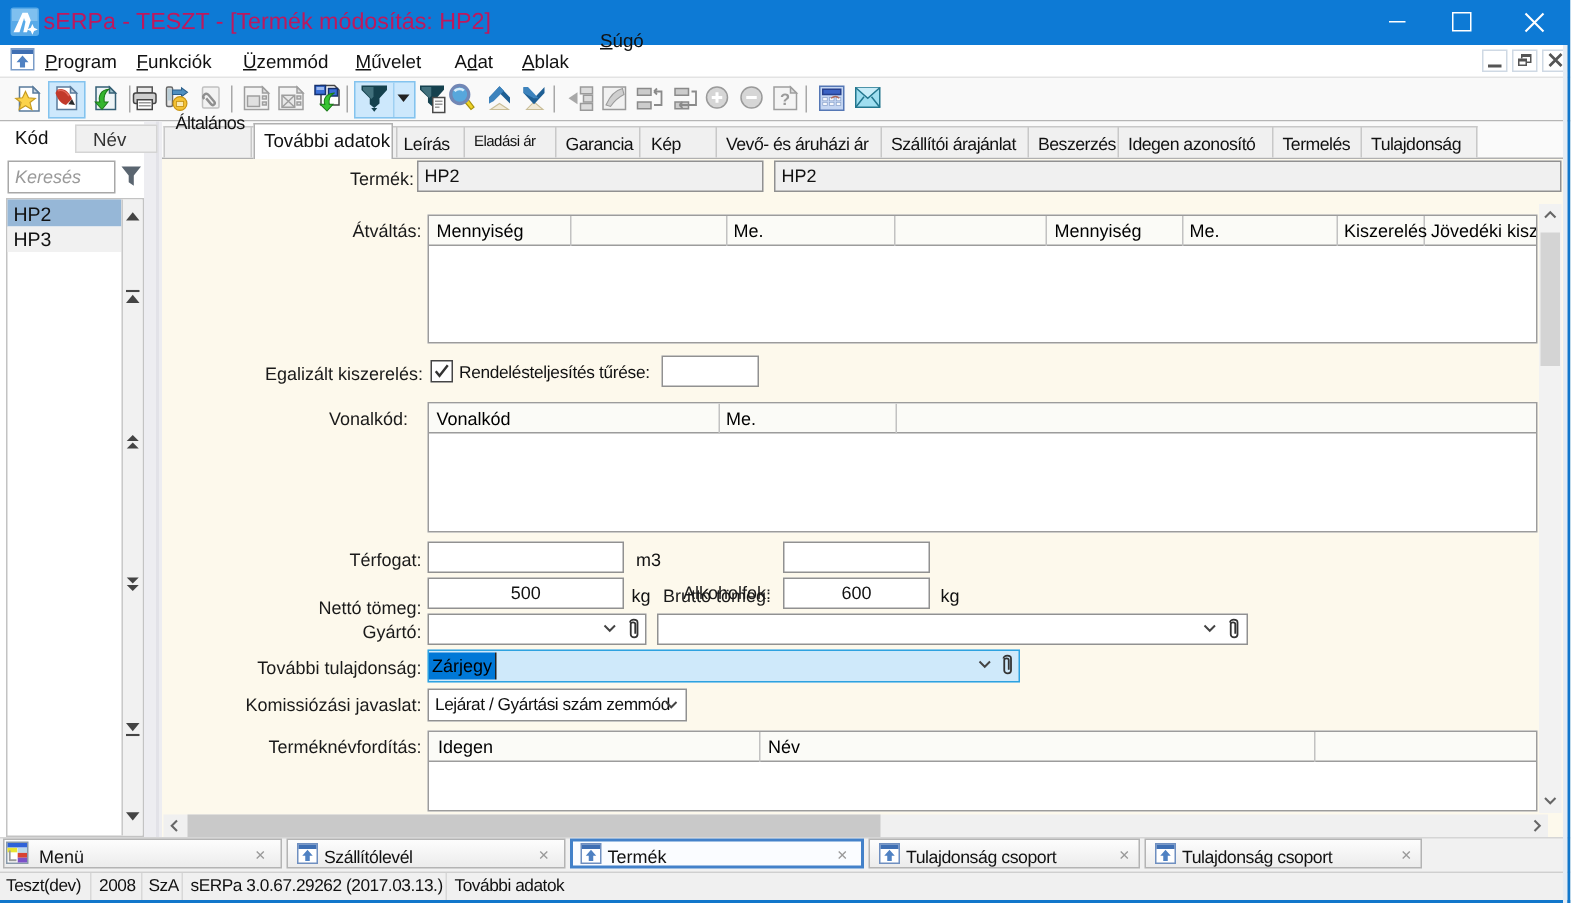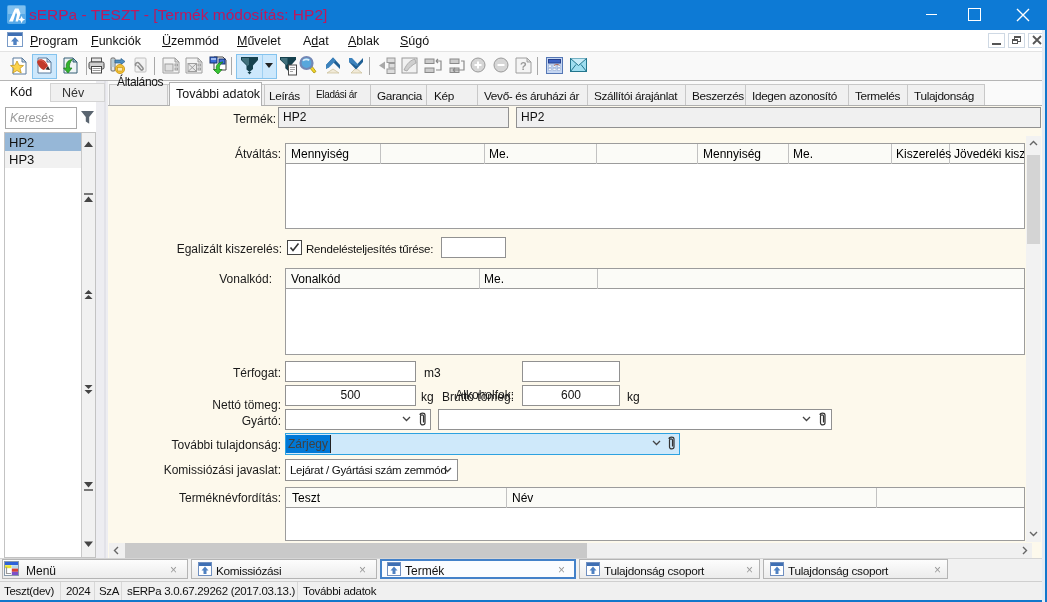--- a/index.html
+++ b/index.html
@@ -40,21 +40,21 @@
  <rect x="0.5" y="0.5" width="15" height="14" fill="#fff" stroke="#7a9cc8"></rect>
  <rect x="1" y="1" width="14" height="3" fill="#3f6fb3"></rect>
  <path d="M8 5 L12 9.5 L9.7 9.5 L9.7 13 L6.3 13 L6.3 9.5 L4 9.5 Z" fill="#4f81c2"></path>
 </svg>
 <div class="t" style="left:30px;top:34px;font-size:12.5px"><u>P</u>rogram</div>
 <div class="t" style="left:91px;top:34px;font-size:12.5px"><u>F</u>unkciók</div>
 <div class="t" style="left:162px;top:34px;font-size:12.5px"><u>Ü</u>zemmód</div>
 <div class="t" style="left:237px;top:34px;font-size:12.5px"><u>M</u>űvelet</div>
 <div class="t" style="left:303px;top:34px;font-size:12.5px">A<u>d</u>at</div>
 <div class="t" style="left:348px;top:34px;font-size:12.5px"><u>A</u>blak</div>
-<div class="t" style="left:400px;top:34px;font-size:12.5px"><u>S</u>úgó</div>
+<div class="t" style="left:400px;top:20px;font-size:12.5px"><u>S</u>úgó</div>
 <div class="abs" style="left:988px;top:33px;width:17px;height:15px;border:1px solid #cfd9e4"></div>
 <div class="abs" style="left:992px;top:43px;width:9px;height:2px;background:#555"></div>
 <div class="abs" style="left:1008px;top:33px;width:17px;height:15px;border:1px solid #cfd9e4"></div>
 <div class="abs" style="left:1014px;top:36px;width:7px;height:6px;border:1px solid #555;border-width:2px 1px 1px 1px"></div>
 <div class="abs" style="left:1012px;top:39px;width:6px;height:5px;border:1px solid #555;border-width:2px 1px 1px 1px;background:#fff"></div>
 <div class="abs" style="left:1028px;top:33px;width:17px;height:15px;border:1px solid #cfd9e4"></div>
 <svg class="abs" style="left:1032px;top:35px" width="10" height="10" viewBox="0 0 10 10">
  <path d="M1 1 L9 9 M9 1 L1 9" stroke="#555" stroke-width="1.8"></path>
 </svg>
 <div class="abs" style="left:0;top:51px;width:1047px;height:1px;background:#e3e3e3"></div>
@@ -365,41 +365,41 @@
 <svg class="abs" style="left:802px;top:416px" width="9" height="6" viewBox="0 0 9 6">
     <path d="M1 1 L4.5 4.5 L8 1" stroke="#444" stroke-width="1.3" fill="none"></path>
   </svg>
 <svg class="abs" style="left:817px;top:411px" width="11" height="16" viewBox="0 0 11 16">
     <path d="M3 4 C3 1.5,8 1.5,8 4 L8 12 C8 14.5,3.5 14.5,3.5 12 L3.5 5 C3.5 3.5,6.5 3.5,6.5 5 L6.5 11.5" fill="none" stroke="#333" stroke-width="1.2"></path>
   </svg>
 
 <div class="lbl" style="left:150px;top:438px;width:131px">További tulajdonság:</div>
 <div class="abs" style="left:285px;top:433px;width:395px;height:22px;background:#cfe9fa;border:1px solid #2da2e0"></div>
 <div class="abs" style="left:286px;top:435px;width:44px;height:18px;background:#0078d7"></div>
-<div class="t" style="left:288px;top:437px;color:#404040">Zárjegy</div>
+<div class="t" style="left:288px;top:437px;color:#000000">Zárjegy</div>
 <div class="abs" style="left:330px;top:435px;width:1px;height:18px;background:#222"></div>
 <svg class="abs" style="left:652px;top:440px" width="9" height="6" viewBox="0 0 9 6">
     <path d="M1 1 L4.5 4.5 L8 1" stroke="#444" stroke-width="1.3" fill="none"></path>
   </svg>
 <svg class="abs" style="left:666px;top:435px" width="11" height="16" viewBox="0 0 11 16">
     <path d="M3 4 C3 1.5,8 1.5,8 4 L8 12 C8 14.5,3.5 14.5,3.5 12 L3.5 5 C3.5 3.5,6.5 3.5,6.5 5 L6.5 11.5" fill="none" stroke="#333" stroke-width="1.2"></path>
   </svg>
 
 <div class="lbl" style="left:150px;top:463px;width:131px">Komissiózási javaslat:</div>
 <div class="inp" style="left:285px;top:459px;width:173px;height:22px;font-size:11.5px;letter-spacing:-0.3px;line-height:20px">Lejárat / Gyártási szám zemmód</div>
 <svg class="abs" style="left:443px;top:467px" width="9" height="6" viewBox="0 0 9 6">
     <path d="M1 1 L4.5 4.5 L8 1" stroke="#444" stroke-width="1.3" fill="none"></path>
   </svg>
 
 <div class="lbl" style="left:150px;top:491px;width:131px">Terméknévfordítás:</div>
 <div class="tbl" style="left:285px;top:487px;width:740px;height:54px">
  <div class="th"></div>
  <div class="cl" style="left:220px"></div>
     <div class="cl" style="left:590px"></div>
- <div class="hx" style="left:6px">Teszt</div>
+ <div class="hx" style="left:6px">Idegen</div>
  <div class="hx" style="left:226px">Név</div>
 </div>
 
 <div class="abs" style="left:1026px;top:136px;width:15px;height:406px;background:#f2f2f2"></div>
 <svg class="abs" style="left:1029px;top:140px" width="9" height="6" viewBox="0 0 9 6">
     <path d="M1 5 L4.5 1.5 L8 5" stroke="#666" stroke-width="1.4" fill="none"></path>
   </svg>
 <div class="abs" style="left:1027px;top:155px;width:13px;height:89px;background:#d4d4d4"></div>
 <svg class="abs" style="left:1029px;top:531px" width="9" height="6" viewBox="0 0 9 6">
     <path d="M1 1 L4.5 4.5 L8 1" stroke="#666" stroke-width="1.4" fill="none"></path>
@@ -428,21 +428,21 @@
 </svg>
 <div class="t" style="left:26px;top:564px">Menü</div>
 <div class="t" style="left:170px;top:563px;color:#9a9a9a;font-size:12px">×</div>
 
 <div class="abs" style="left:191px;top:559px;width:186px;height:20px;background:linear-gradient(#fdfdfd,#ececec);border:1px solid #b4b4b4"></div>
 <svg class="abs" style="left:198px;top:562px" width="14" height="14" viewBox="0 0 14 14">
  <rect x="0.5" y="0.5" width="13" height="13" fill="#fff" stroke="#6f8fc0"></rect>
  <rect x="1" y="1" width="12" height="3" fill="#3f6fb3"></rect>
  <path d="M7 4.5 L10.5 8.5 L8.5 8.5 L8.5 12 L5.5 12 L5.5 8.5 L3.5 8.5 Z" fill="#4f81c2"></path>
 </svg>
-<div class="t" style="left:216px;top:564px;font-size:11.8px;letter-spacing:-0.3px">Komissiózási</div>
+<div class="t" style="left:216px;top:564px;font-size:11.8px;letter-spacing:-0.3px">Szállítólevél</div>
 <div class="t" style="left:359px;top:563px;color:#9a9a9a;font-size:12px">×</div>
 
 <div class="abs" style="left:380px;top:559px;width:196px;height:20px;background:#fafcff;border:2px solid #4381c9"></div>
 <svg class="abs" style="left:387px;top:562px" width="14" height="14" viewBox="0 0 14 14">
  <rect x="0.5" y="0.5" width="13" height="13" fill="#fff" stroke="#6f8fc0"></rect>
  <rect x="1" y="1" width="12" height="3" fill="#3f6fb3"></rect>
  <path d="M7 4.5 L10.5 8.5 L8.5 8.5 L8.5 12 L5.5 12 L5.5 8.5 L3.5 8.5 Z" fill="#4f81c2"></path>
 </svg>
 <div class="t" style="left:405px;top:564px">Termék</div>
 <div class="t" style="left:558px;top:563px;color:#9a9a9a;font-size:12px">×</div>
@@ -461,21 +461,21 @@
  <rect x="0.5" y="0.5" width="13" height="13" fill="#fff" stroke="#6f8fc0"></rect>
  <rect x="1" y="1" width="12" height="3" fill="#3f6fb3"></rect>
  <path d="M7 4.5 L10.5 8.5 L8.5 8.5 L8.5 12 L5.5 12 L5.5 8.5 L3.5 8.5 Z" fill="#4f81c2"></path>
 </svg>
 <div class="t" style="left:788px;top:564px;font-size:11.8px;letter-spacing:-0.3px">Tulajdonság csoport</div>
 <div class="t" style="left:934px;top:563px;color:#9a9a9a;font-size:12px">×</div>
 
 <div class="abs" style="left:0;top:581px;width:1047px;height:19px;background:#f0f0f0;border-top:1px solid #cfcfcf"></div>
 <div class="t st" style="left:4px;top:585px">Teszt(dev)</div>
 <div class="abs" style="left:60px;top:582px;width:1px;height:18px;background:#d8d8d8"></div>
-<div class="t st" style="left:66px;top:585px">2024</div>
+<div class="t st" style="left:66px;top:585px">2008</div>
 <div class="abs" style="left:94px;top:582px;width:1px;height:18px;background:#d8d8d8"></div>
 <div class="t st" style="left:99px;top:585px">SzA</div>
 <div class="abs" style="left:121px;top:582px;width:1px;height:18px;background:#d8d8d8"></div>
 <div class="t st" style="left:127px;top:585px">sERPa 3.0.67.29262 (2017.03.13.)</div>
 <div class="abs" style="left:297px;top:582px;width:1px;height:18px;background:#d8d8d8"></div>
 <div class="t st" style="left:303px;top:585px">További adatok</div>
 <div class="abs" style="left:0;top:600px;width:1047px;height:2px;background:#1177cb"></div>
 <div class="abs" style="left:1042px;top:30px;width:3px;height:572px;background:#e4ecf4"></div>
 <div class="abs" style="left:1045px;top:30px;width:2px;height:572px;background:#1177cb"></div>
 

